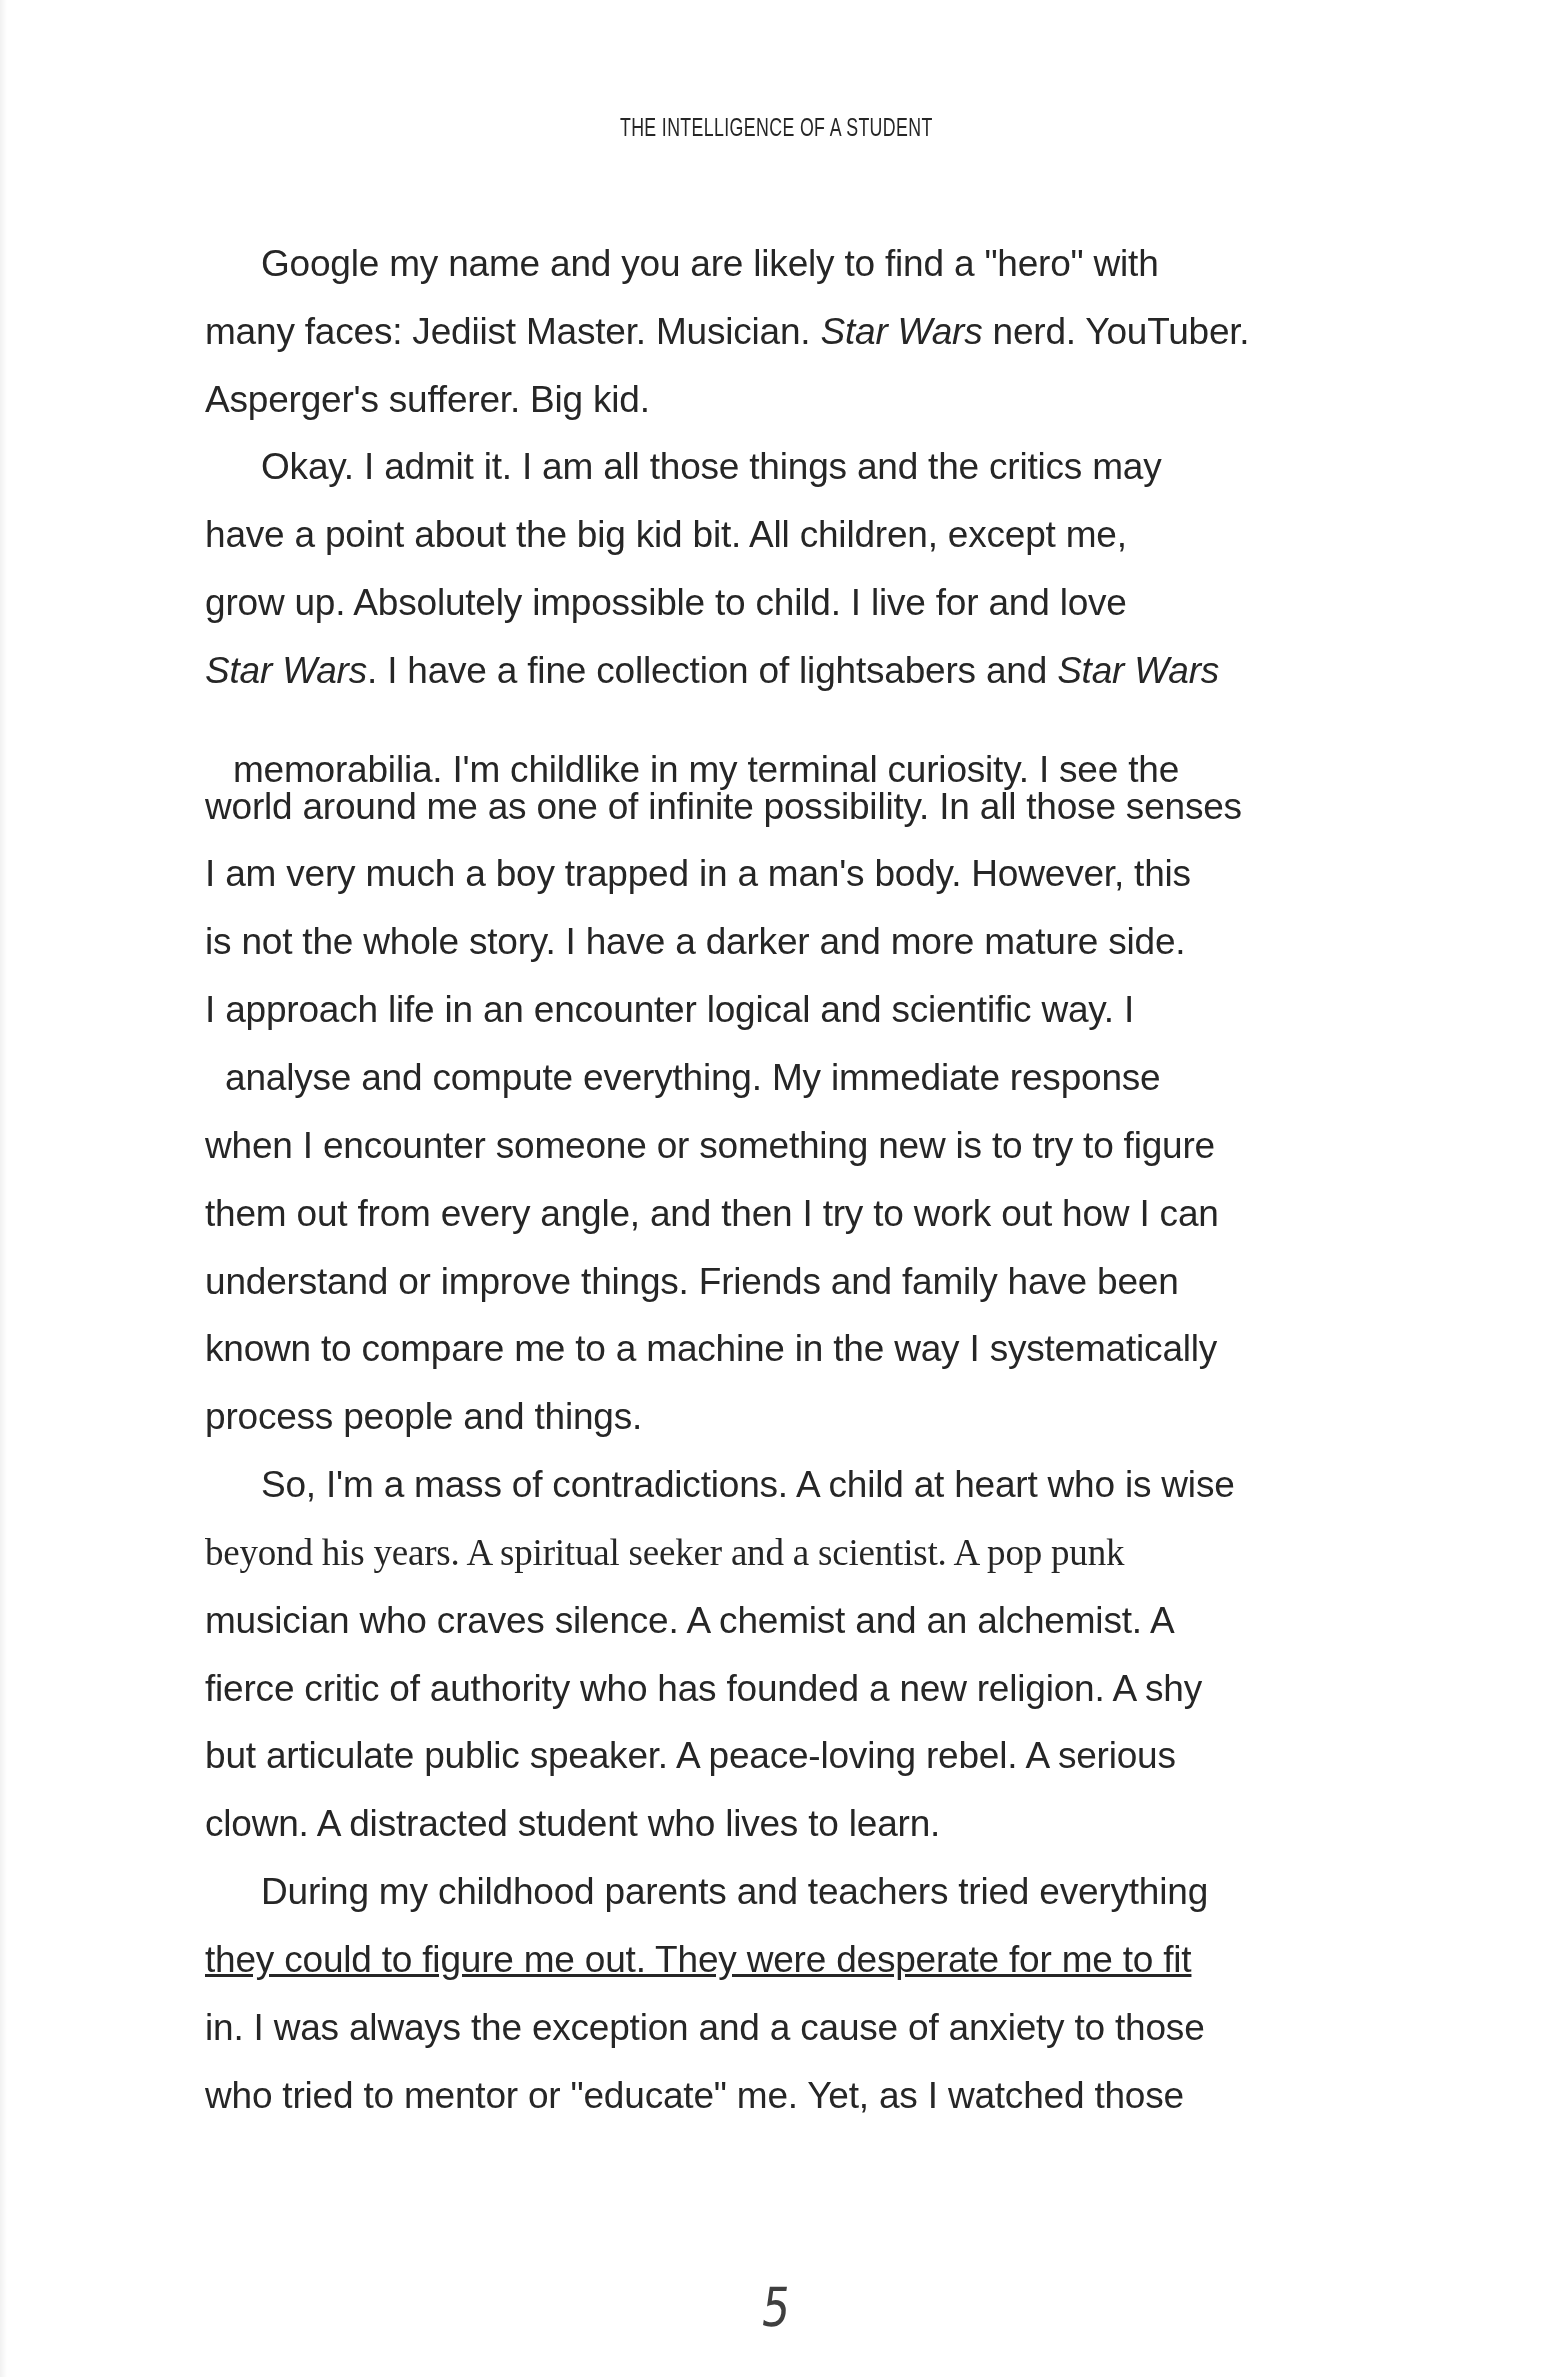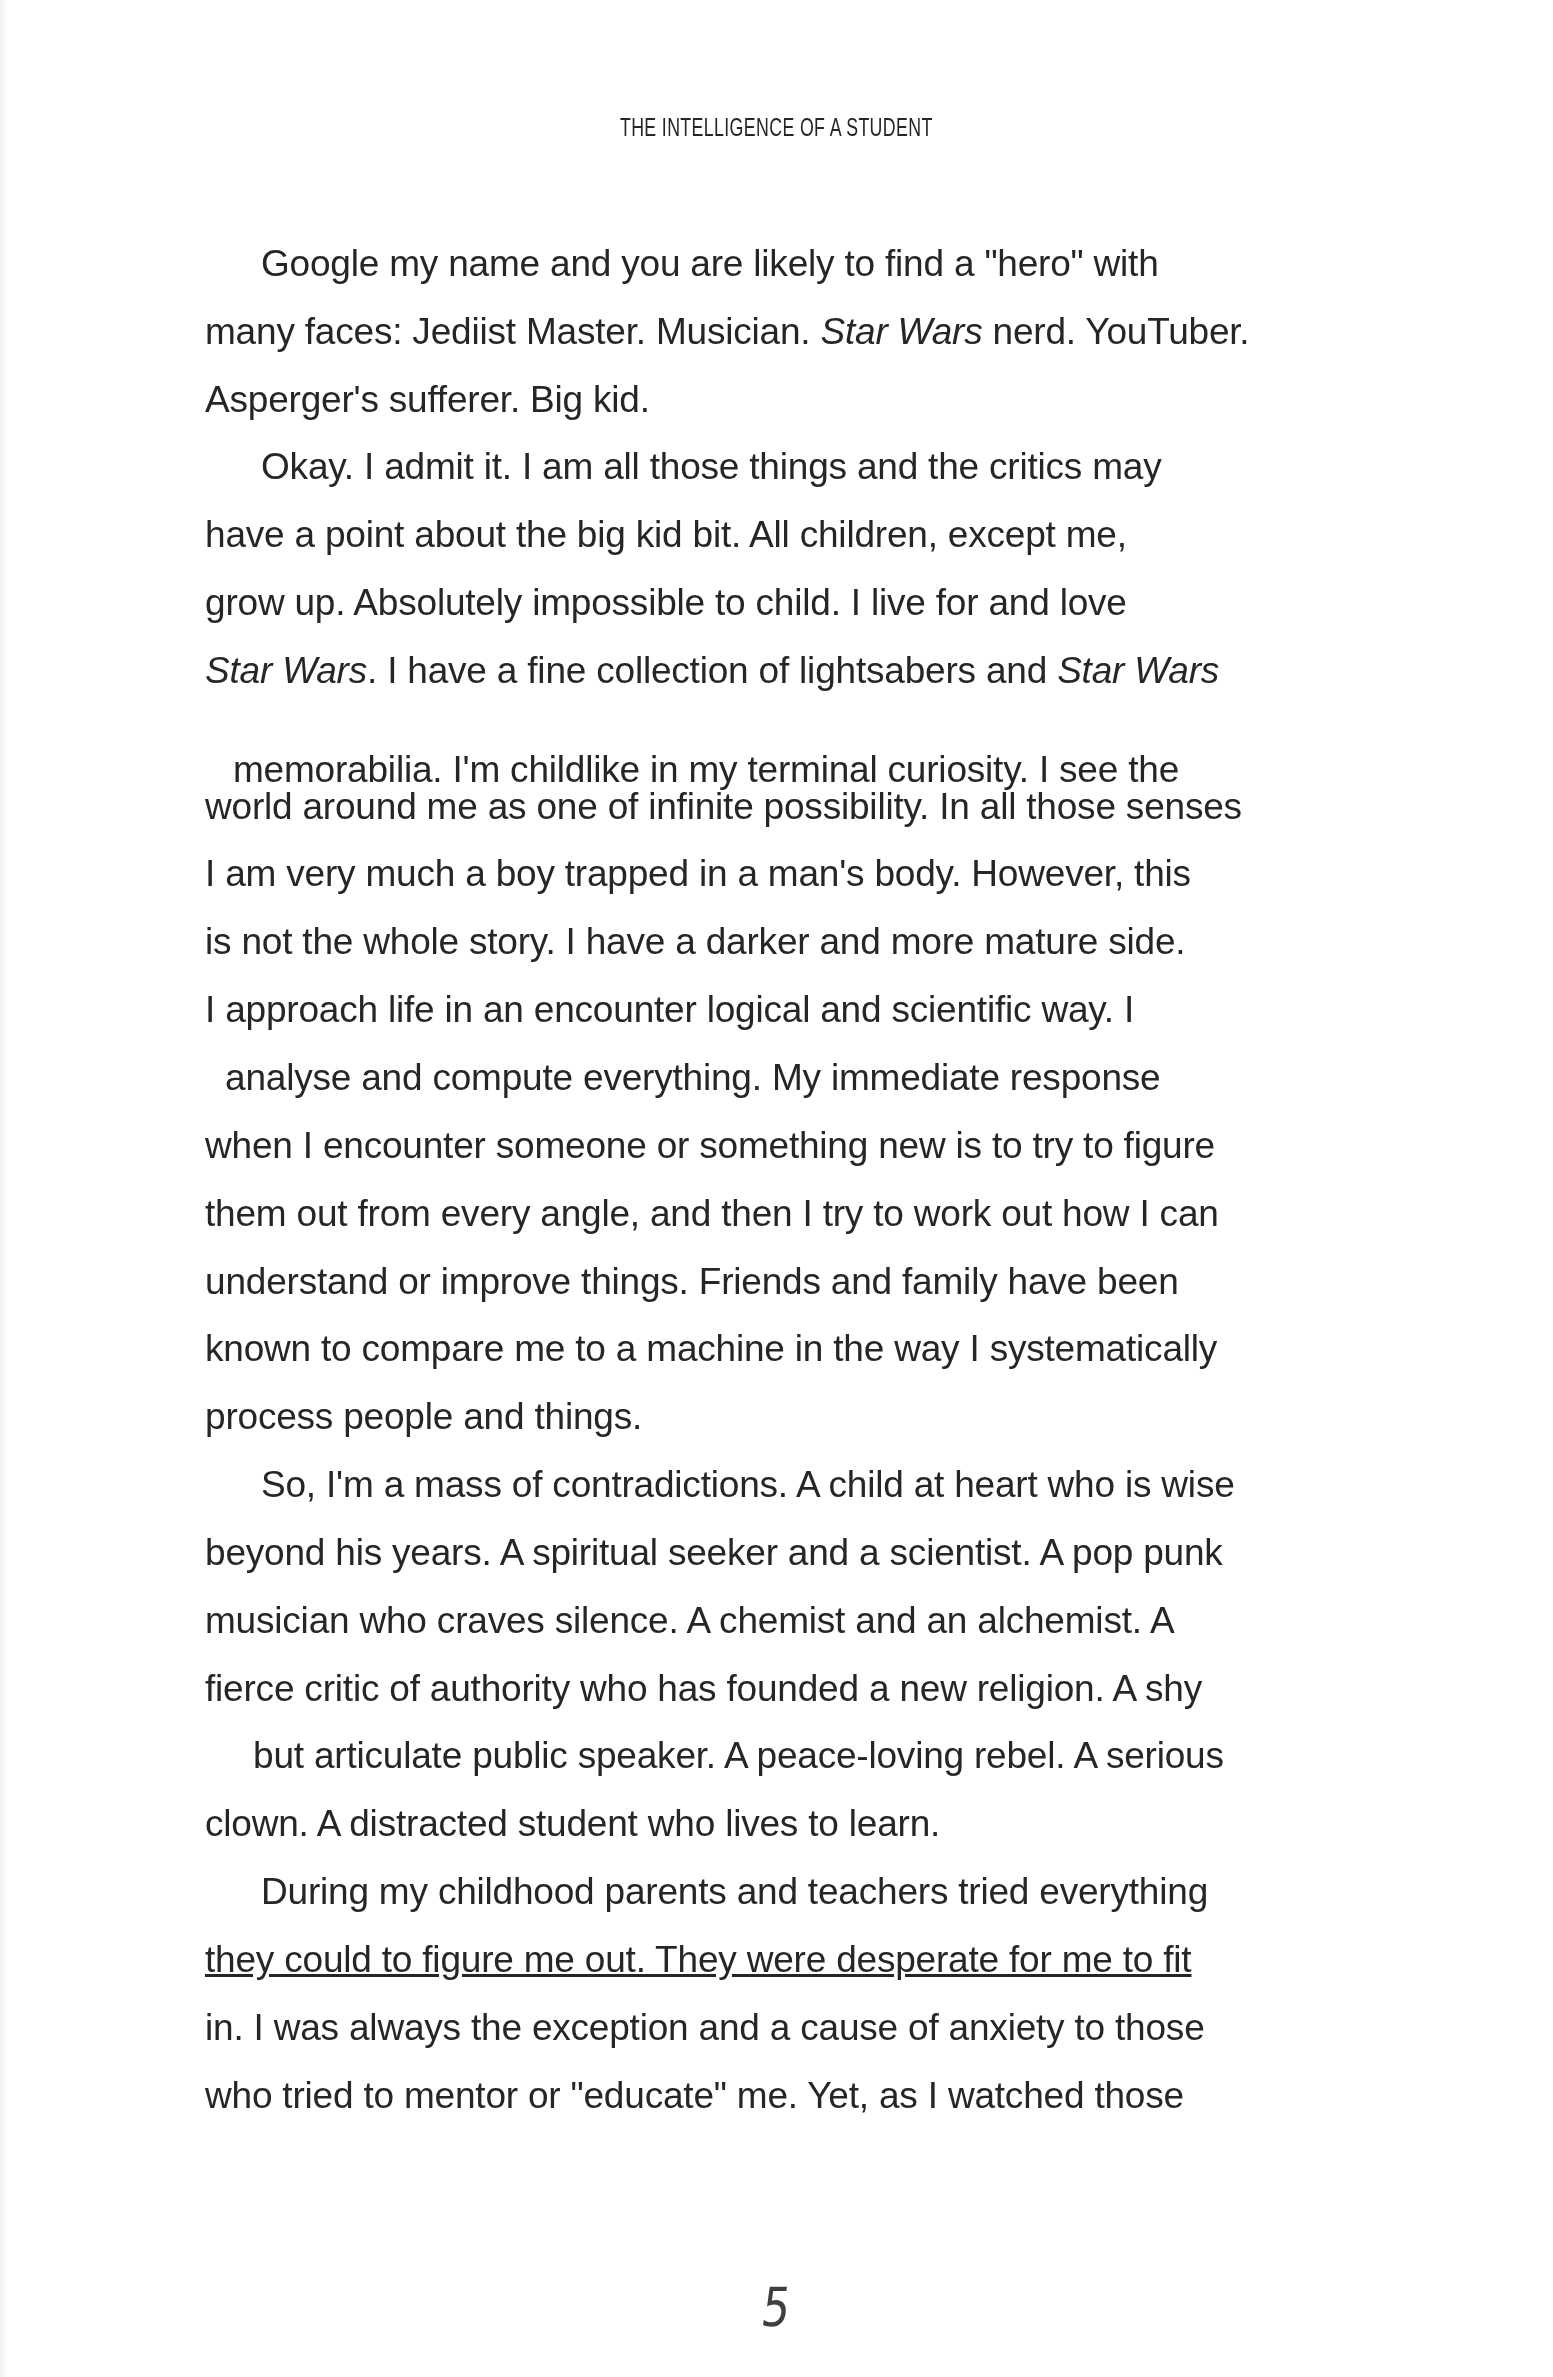--- a/index.html
+++ b/index.html
@@ -94,24 +94,24 @@
     <div class="line" style="top: 847px; left: 205px;"><span>I am very much a boy trapped in a man's body. However, this</span></div>
     <div class="line" style="top: 915px; left: 205px;"><span>is not the whole story. I have a darker and more mature side.</span></div>
     <div class="line" style="top: 983px; left: 205px;"><span>I approach life in an encounter logical and scientific way. I</span></div>
     <div class="line" style="top: 1051px; left: 205px; margin-left: 20px;"><span>analyse and compute everything. My immediate response</span></div>
     <div class="line" style="top: 1119px; left: 205px;"><span>when I encounter someone or something new is to try to figure</span></div>
     <div class="line" style="top: 1187px; left: 205px;"><span>them out from every angle, and then I try to work out how I can</span></div>
     <div class="line" style="top: 1255px; left: 205px;"><span>understand or improve things. Friends and family have been</span></div>
     <div class="line" style="top: 1322px; left: 205px;"><span>known to compare me to a machine in the way I systematically</span></div>
     <div class="line" style="top: 1390px; left: 205px;"><span>process people and things.</span></div>
     <div class="line" style="top: 1458px; left: 261px;"><span>So, I'm a mass of contradictions. A child at heart who is wise</span></div>
-    <div class="line" style="top: 1526px; left: 205px;"><span>beyond his years. A spiritual seeker and a scientist. A pop punk</span></div>
+    <div class="line" style="top: 1526px; left: 205px; font-family: Liberation Serif, serif;"><span>beyond his years. A spiritual seeker and a scientist. A pop punk</span></div>
     <div class="line" style="top: 1594px; left: 205px;"><span>musician who craves silence. A chemist and an alchemist. A</span></div>
     <div class="line" style="top: 1662px; left: 205px;"><span>fierce critic of authority who has founded a new religion. A shy</span></div>
-    <div class="line" style="top: 1729px; left: 205px; margin-left: 48px;"><span>but articulate public speaker. A peace-loving rebel. A serious</span></div>
+    <div class="line" style="top: 1729px; left: 205px;"><span>but articulate public speaker. A peace-loving rebel. A serious</span></div>
     <div class="line" style="top: 1797px; left: 205px;"><span>clown. A distracted student who lives to learn.</span></div>
     <div class="line" style="top: 1865px; left: 261px;"><span>During my childhood parents and teachers tried everything</span></div>
     <div class="line" style="top: 1933px; left: 205px; text-decoration: underline;"><span>they could to figure me out. They were desperate for me to fit</span></div>
     <div class="line" style="top: 2001px; left: 205px;"><span>in. I was always the exception and a cause of anxiety to those</span></div>
     <div class="line" style="top: 2069px; left: 205px;"><span>who tried to mentor or "educate" me. Yet, as I watched those</span></div>
   </div>
 
 <div class="page-number">
   <span>5</span>
 </div>

